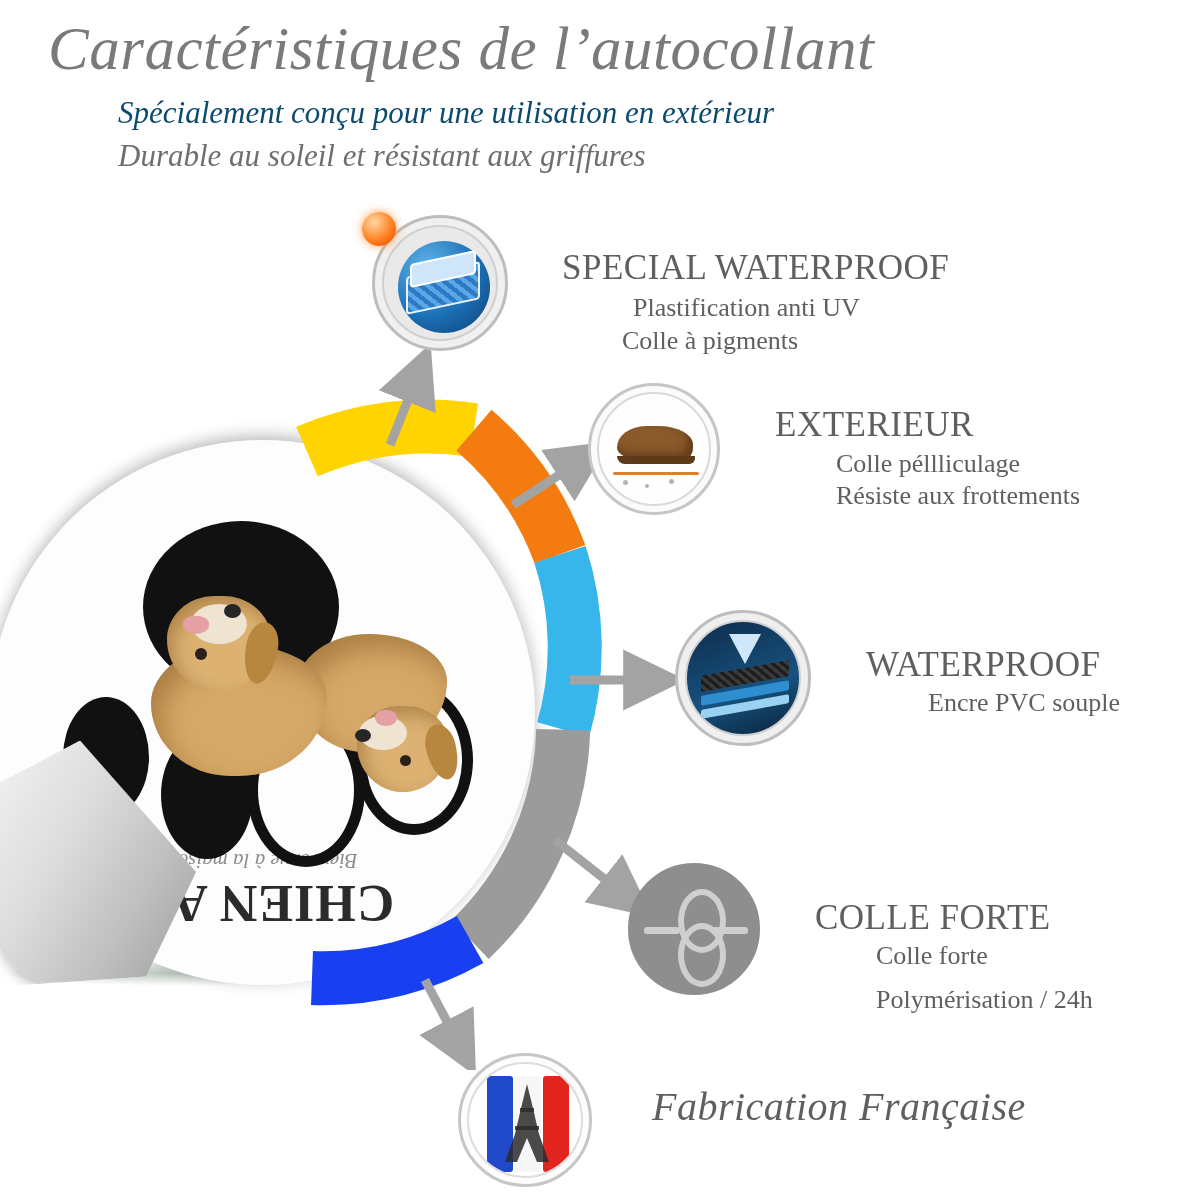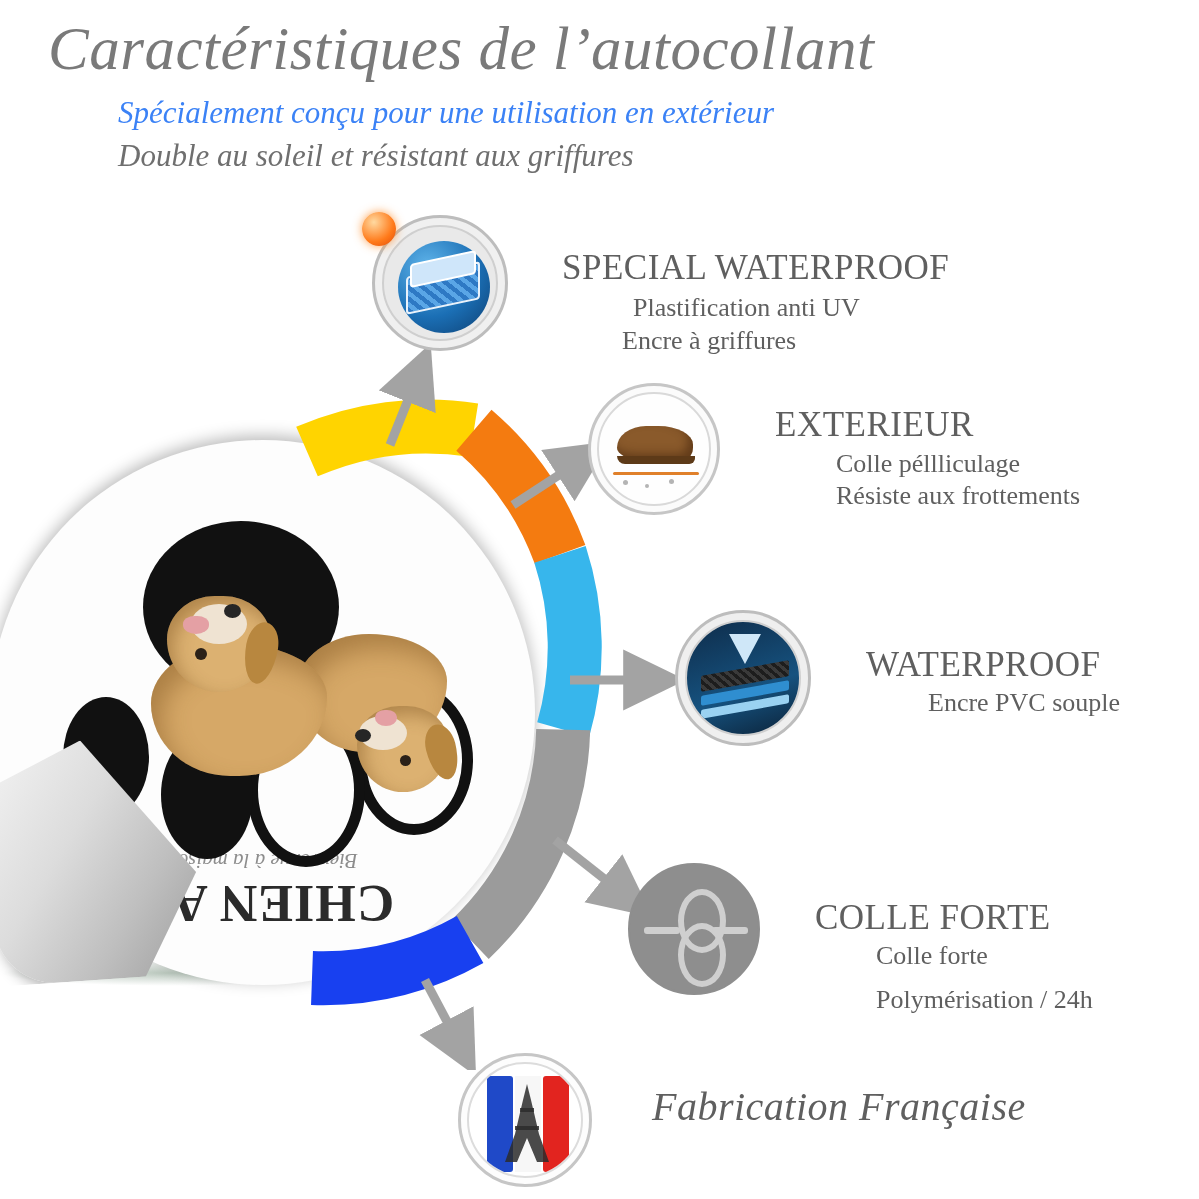--- a/index.html
+++ b/index.html
@@ -34,21 +34,21 @@
     color: #7a7a7a;
     letter-spacing: 0.5px;
     white-space: nowrap;
   }
   #subtitle-1 {
     position: absolute;
     top: 95px;
     left: 118px;
     font-size: 31px;
     font-style: italic;
-    color: #3b82f6;
+    color: #0c4a6e;
     white-space: nowrap;
   }
   #subtitle-2 {
     position: absolute;
     top: 138px;
     left: 118px;
     font-size: 31px;
     font-style: italic;
     color: #6f6f6f;
     white-space: nowrap;
@@ -281,21 +281,21 @@
     font-size: 40px;
     font-style: italic;
   }
 </style>
 </head>
 <body>
 
 <div id="header">
   <div id="main-title">Caractéristiques de l’autocollant</div>
   <div id="subtitle-1">Spécialement conçu pour une utilisation en extérieur</div>
-  <div id="subtitle-2">Double au soleil et résistant aux griffures</div>
+  <div id="subtitle-2">Durable au soleil et résistant aux griffures</div>
 </div>
 
 <div id="sticker-wrap">
   <div id="sticker-shadow"></div>
 
   <div id="sticker-disc">
     <div id="sticker-brand">CHIEN AU</div>
     <div id="sticker-script">Bienvenue à la maison</div>
 
     <div class="paw-outline" style="left:62px; top:150px; width:96px; height:128px;"></div>
@@ -365,21 +365,21 @@
   </div>
   <div class="b-sun" style="left:362px; top:212px; width:34px; height:34px;"></div>
 
   <svg class="chevron" style="left:500px; top:248px;" width="48" height="70" viewBox="0 0 48 70" aria-hidden="true">
     <path d="M4 2 L40 35 L4 68 L22 35 Z" fill="#b9b9b9"></path>
     <path d="M2 6 L34 35 L2 64" fill="none" stroke="#8c8c8c" stroke-width="5"></path>
   </svg>
 
   <div class="feat-title" style="left:562px; top:248px;">SPECIAL WATERPROOF</div>
   <div class="feat-line" style="left:622px; top:293px;margin-left:11px;">Plastification anti UV</div>
-  <div class="feat-line" style="left:622px; top:326px;">Encre à griffures</div>
+  <div class="feat-line" style="left:622px; top:326px;">Colle à pigments</div>
 </div>
 
 <div class="feature" style="left:0; top:0;">
   <div class="badge-ring" style="left:588px; top:383px; width:132px; height:132px; border:3px solid #c6c6c6; background:#fbfbfb;"></div>
   <div class="badge" style="left:597px; top:392px; width:114px; height:114px; background:#fefefe; border:2px solid #d9d9d9;">
     <div class="b-shoe" style="left:18px; top:32px; width:76px; height:34px;"></div>
     <div class="b-shoe-sole" style="left:18px; top:62px; width:78px; height:8px;"></div>
     <div style="position:absolute; left:14px; top:78px; width:86px; height:3px; background:#e0802a; border-radius:2px;"></div>
     <div style="position:absolute; left:24px; top:86px; width:5px; height:5px; background:#b4b4b4; border-radius:50%;"></div>
     <div style="position:absolute; left:46px; top:90px; width:4px; height:4px; background:#b4b4b4; border-radius:50%;"></div>

